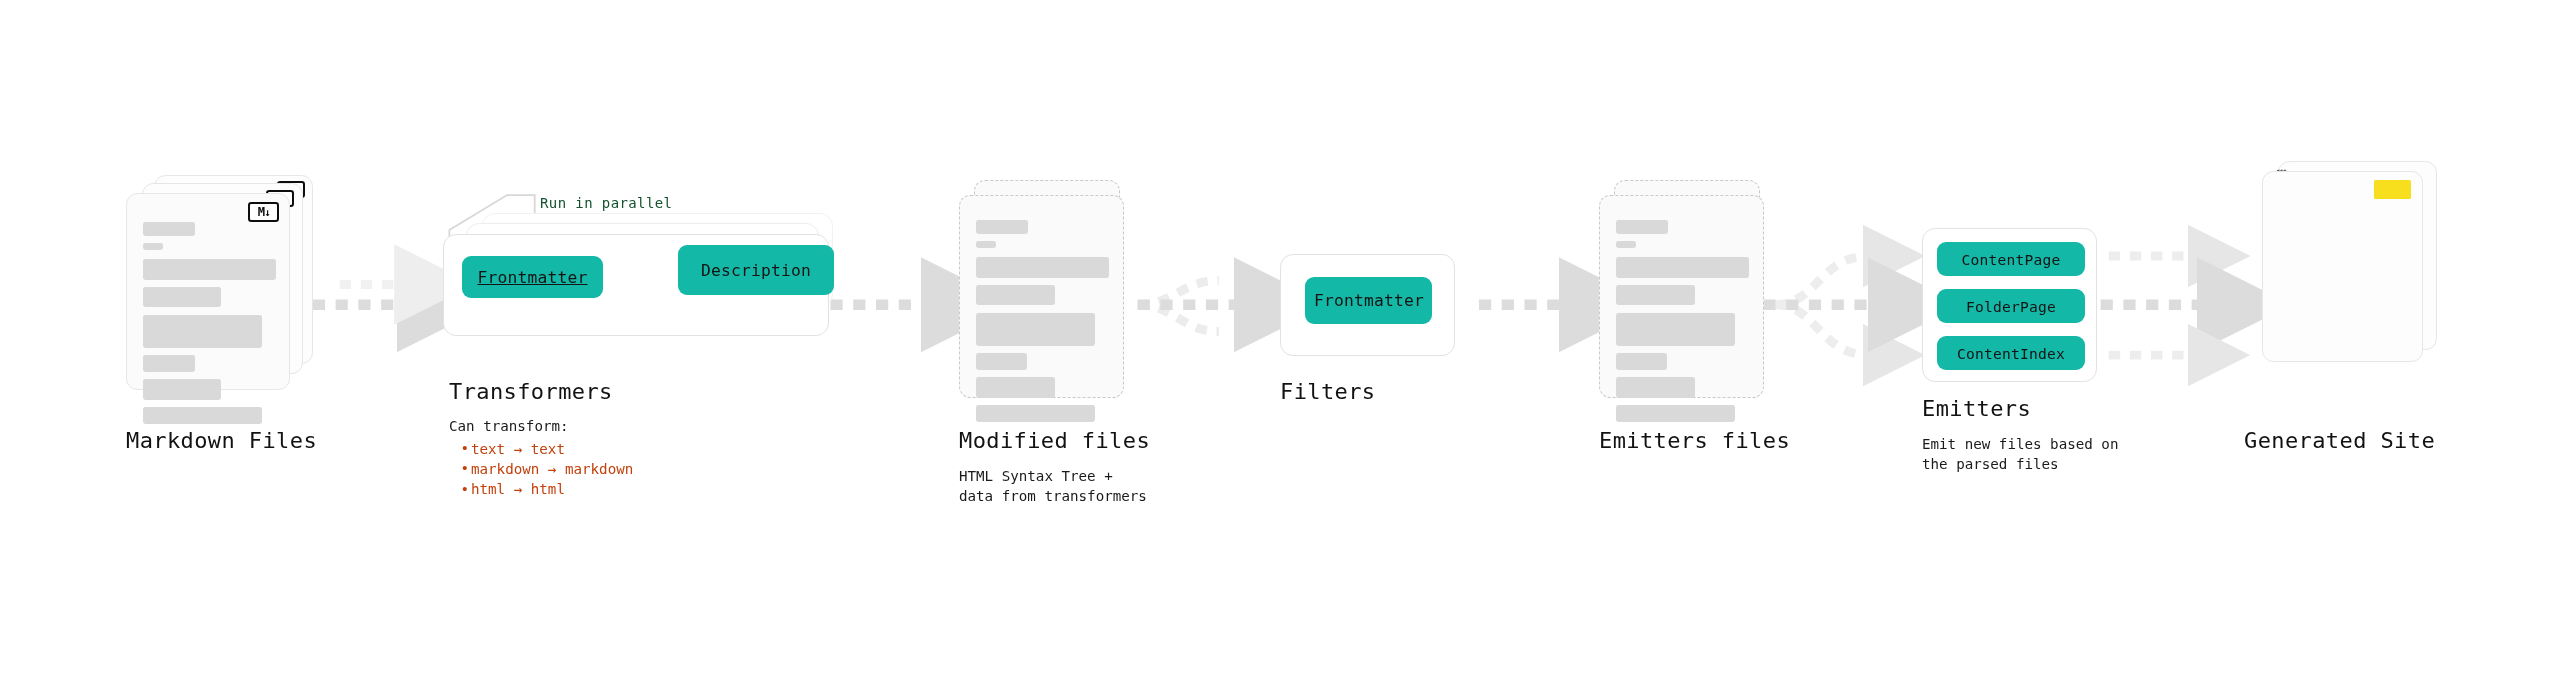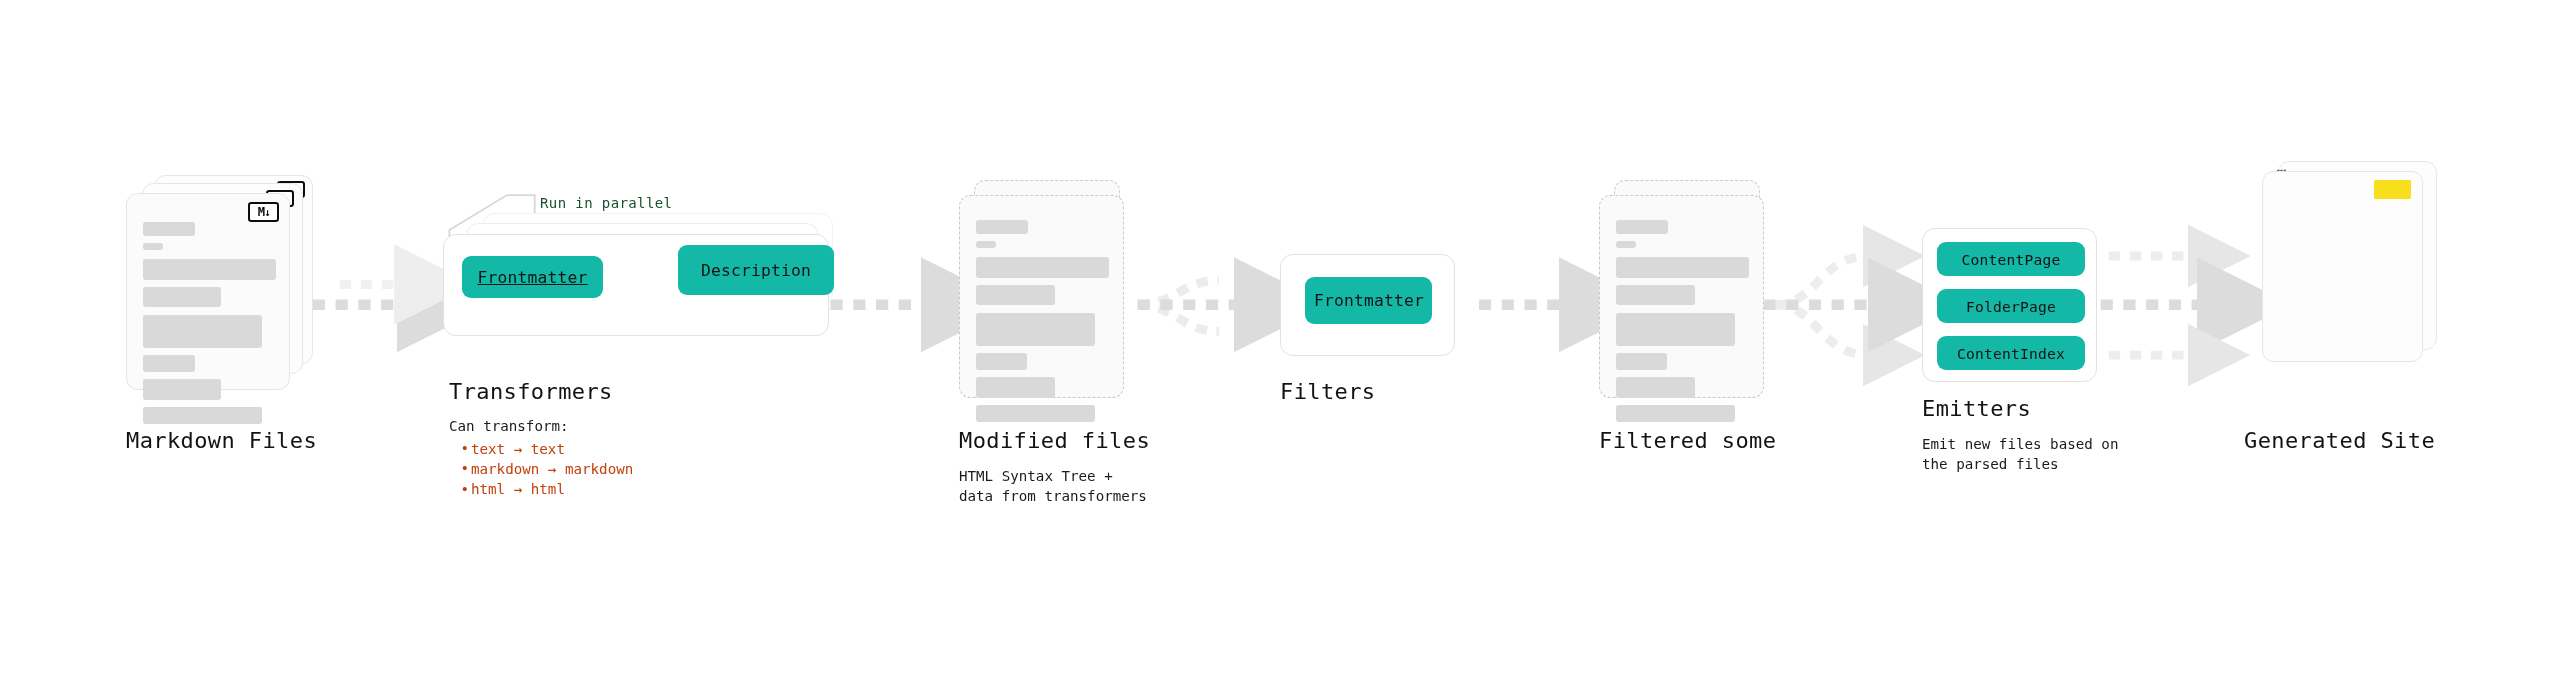--- a/index.html
+++ b/index.html
@@ -218,21 +218,21 @@
         <div class="sk" style="width:19.5px;height:6.5px;margin-bottom:9px;"></div>
         <div class="sk" style="width:133px;height:21px;"></div>
         <div class="sk" style="width:79px;height:20.3px;"></div>
         <div class="sk" style="width:119px;height:33px;"></div>
         <div class="sk" style="width:51px;height:17px;"></div>
         <div class="sk" style="width:79px;height:20.3px;"></div>
         <div class="sk" style="width:119px;height:17px;"></div>
       </div>
     </div>
   </div>
-  <div class="title" style="left:1599px;top:428px;">Filtered some</div>
+  <div class="title" style="left:1599px;top:428px;">Emitters files</div>
 
   <div class="groupbox" style="left:1922px;top:228px;width:175px;height:154px;">
     <div class="chip" style="left:14px;top:13px;width:148px;height:34px;font-size:14.6px;">
       <span>ContentPage</span>
     </div>
     <div class="chip" style="left:14px;top:60px;width:148px;height:34px;font-size:14.6px;">
       <span>FolderPage</span>
     </div>
     <div class="chip" style="left:14px;top:107px;width:148px;height:34px;font-size:14.6px;">
       <span>ContentIndex</span>

